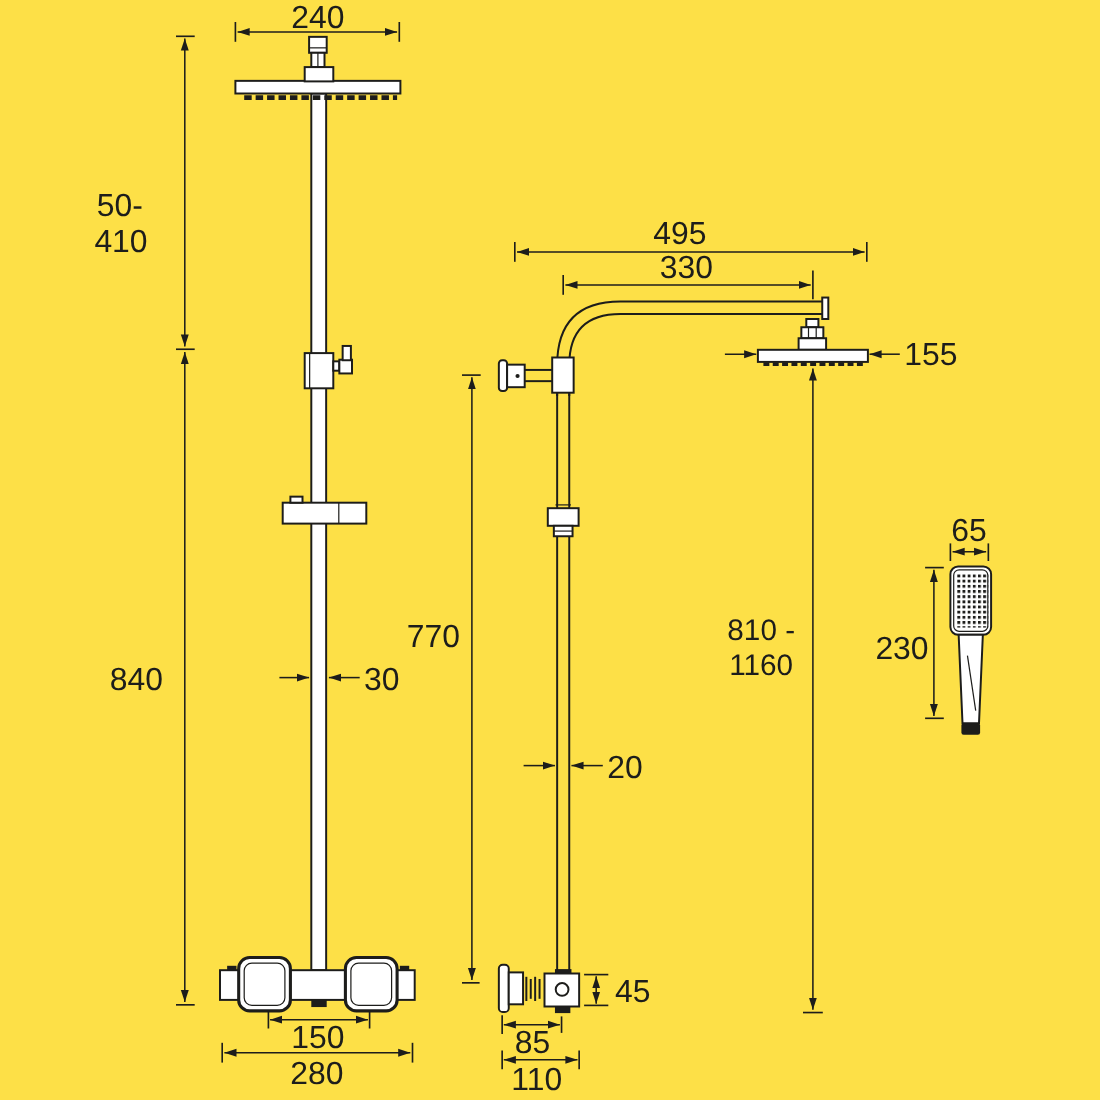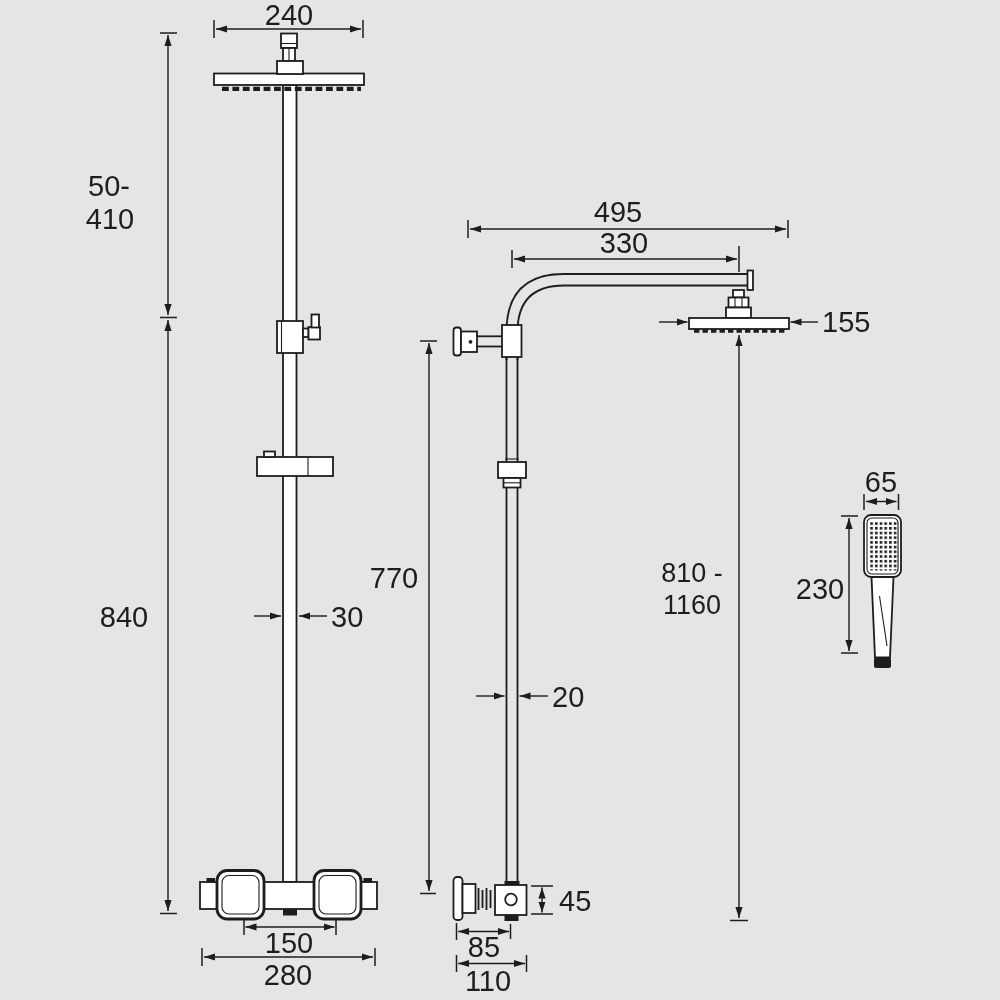--- a/index.html
+++ b/index.html
@@ -1,16 +1,16 @@
 <!DOCTYPE html>
 <html><head>
 <meta charset="utf-8">
 <style>
   html,body{margin:0;padding:0;background:#ffffff;}
-  .stage{width:1000px;height:1000px;background:#e5e5e5;position:relative;}
+  .stage{width:1000px;height:1000px;background:#fde047;position:relative;}
   svg{display:block;}
   .obj{fill:#ffffff;stroke:#1d1d1b;stroke-width:1.8;}
   .objn{fill:none;stroke:#1d1d1b;stroke-width:1.8;}
   .thin{fill:none;stroke:#1d1d1b;stroke-width:1.1;}
   .thk{stroke-width:2.8;}
   .dark{fill:#1d1d1b;stroke:none;}
   .dim{fill:none;stroke:#1d1d1b;stroke-width:1.4;}
   .tick{fill:none;stroke:#1d1d1b;stroke-width:1.5;}
   .noz{fill:none;stroke:#1d1d1b;stroke-width:4.2;stroke-dasharray:6.8 3.6;}
   .noz2{fill:none;stroke:#1d1d1b;stroke-width:3.4;stroke-dasharray:5.4 3.1;}

